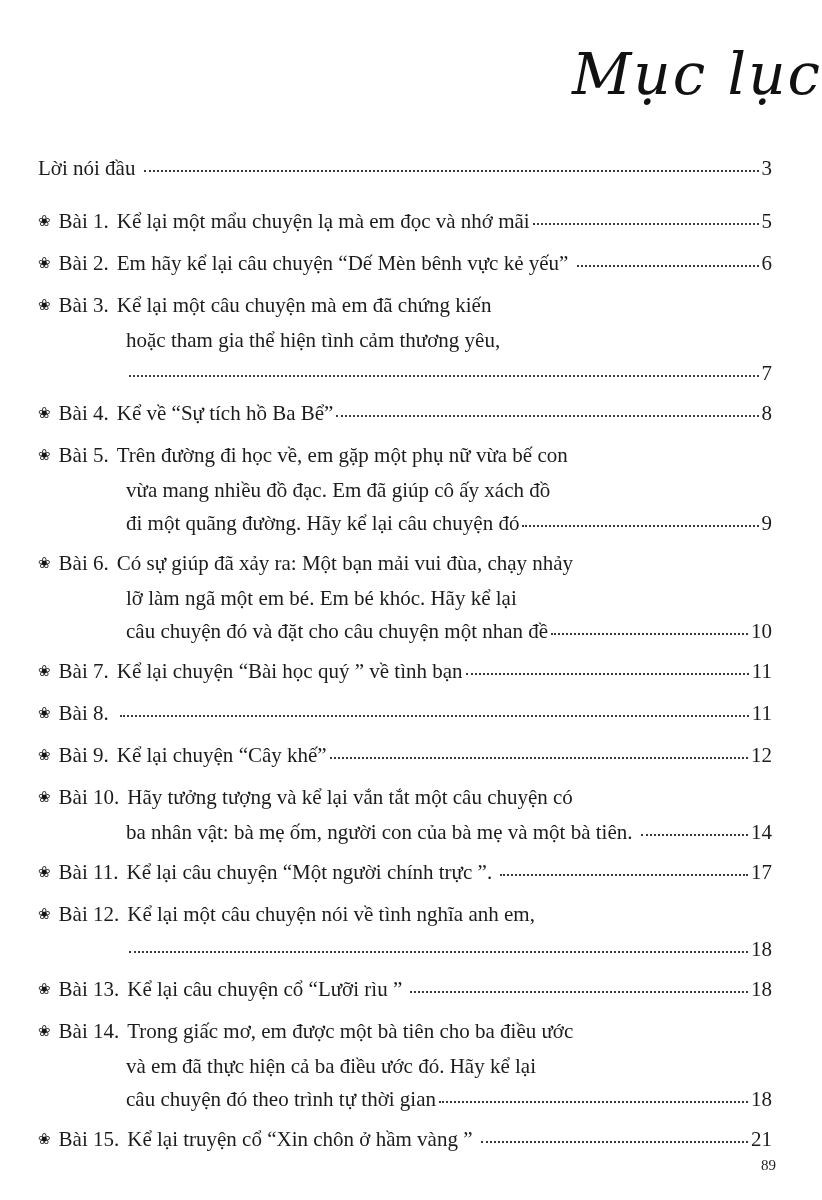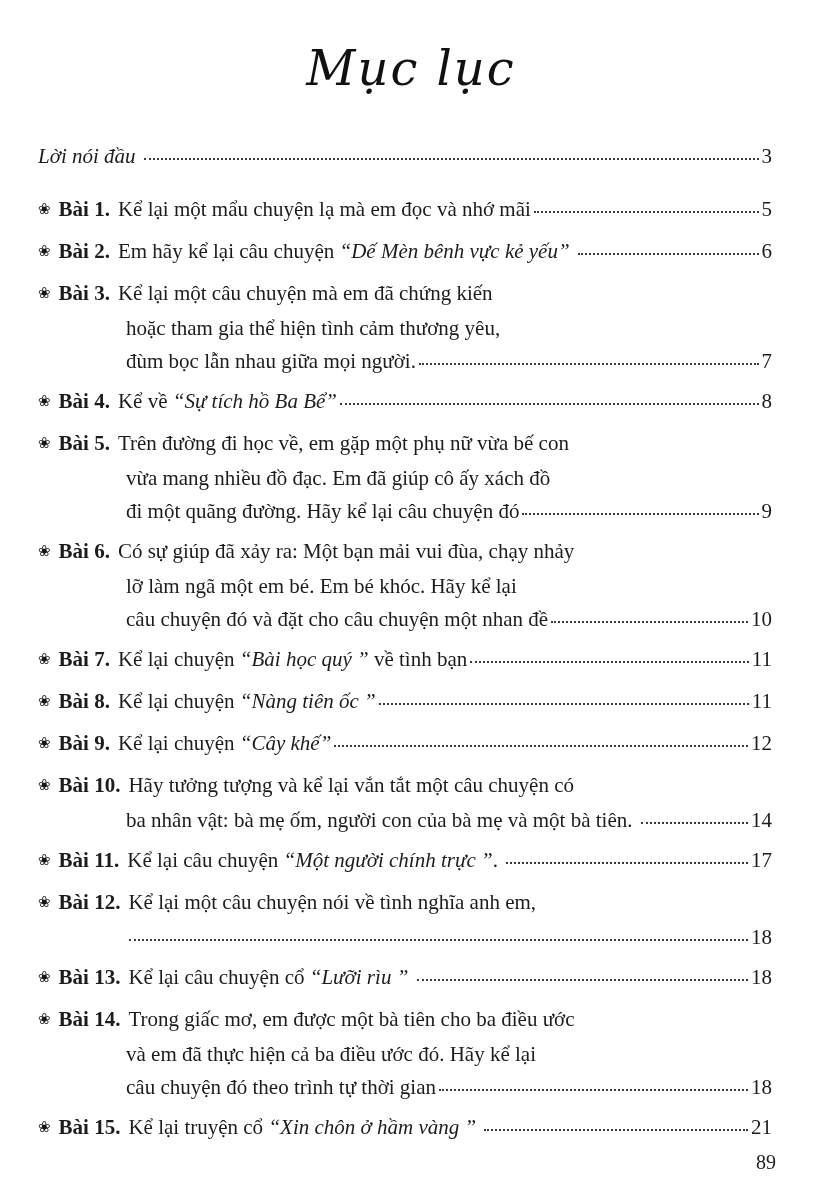--- a/index.html
+++ b/index.html
@@ -12,25 +12,25 @@
     width: 822px;
     height: 1200px;
     margin: 0 auto;
     background: #ffffff;
     box-sizing: border-box;
     overflow: hidden;
     font-family: "Liberation Serif", serif;
     color: #1c1c1c;
   }
   .title {
-    text-align: center;
+    text-align: right;
     font-family: "DejaVu Serif", serif;
     font-style: italic;
     font-weight: normal;
-    font-size: 48px;
+    font-size: 58px;
     letter-spacing: 2px;
     margin: 40px 0 44px 0;
     color: #111;
   }
   .toc {
     padding: 0 50px 0 38px;
     font-size: 21px;
   }
   .entry {
     margin: 0 0 7px 0;
@@ -51,44 +51,43 @@
     flex: none;
     font-family: "DejaVu Sans", sans-serif;
     font-size: 15px;
     margin-right: 8px;
     color: #151515;
     position: relative;
     top: -2px;
   }
   .bai {
     flex: none;
-    font-weight: bold;
+    font-weight: normal;
     margin-right: 8px;
   }
   .txt {
     flex: none;
   }
   .txt .it {
-    font-style: italic;
   }
   .leader {
     flex: 1 1 auto;
     min-width: 10px;
     margin: 0 3px;
     border-bottom: 2.5px dotted #3a3a3a;
     transform: translateY(-3px);
   }
   .pnum {
     flex: none;
   }
   .folio {
     position: absolute;
     right: 46px;
     bottom: 26px;
-    font-size: 20px;
+    font-size: 15px;
     color: #222;
   }
 </style>
 </head>
 <body>
 
 <div class="page">
   <h1 class="title">Mục lục</h1>
   <div class="toc" id="toc">
       <div class="entry intro">
@@ -96,40 +95,40 @@
       </div>
       <div class="entry">
         <div class="line"><span class="flower">❀</span><span class="bai">Bài 1.</span><span class="txt"><span>Kể lại một mẩu chuyện lạ mà em đọc và nhớ mãi</span></span><span class="leader"></span><span class="pnum">5</span></div>
       </div>
       <div class="entry">
         <div class="line"><span class="flower">❀</span><span class="bai">Bài 2.</span><span class="txt"><span>Em hãy kể lại câu chuyện </span><span class="it">“Dế Mèn bênh vực kẻ yếu”</span><span> </span></span><span class="leader"></span><span class="pnum">6</span></div>
       </div>
       <div class="entry">
         <div class="line"><span class="flower">❀</span><span class="bai">Bài 3.</span><span class="txt"><span>Kể lại một câu chuyện mà em đã chứng kiến</span></span></div>
         <div class="line cont"><span class="txt"><span>hoặc tham gia thể hiện tình cảm thương yêu,</span></span></div>
-        <div class="line cont"><span class="txt"><span>đùm bọc lẫn nhau giữa mọi người.</span></span><span class="leader"></span><span class="pnum">7</span></div>
+        <div class="line cont"><span class="leader"></span><span class="pnum">7</span></div>
       </div>
       <div class="entry">
         <div class="line"><span class="flower">❀</span><span class="bai">Bài 4.</span><span class="txt"><span>Kể về </span><span class="it">“Sự tích hồ Ba Bể”</span></span><span class="leader"></span><span class="pnum">8</span></div>
       </div>
       <div class="entry">
         <div class="line"><span class="flower">❀</span><span class="bai">Bài 5.</span><span class="txt"><span>Trên đường đi học về, em gặp một phụ nữ vừa bế con</span></span></div>
         <div class="line cont"><span class="txt"><span>vừa mang nhiều đồ đạc. Em đã giúp cô ấy xách đồ</span></span></div>
         <div class="line cont"><span class="txt"><span>đi một quãng đường. Hãy kể lại câu chuyện đó</span></span><span class="leader"></span><span class="pnum">9</span></div>
       </div>
       <div class="entry">
         <div class="line"><span class="flower">❀</span><span class="bai">Bài 6.</span><span class="txt"><span>Có sự giúp đã xảy ra: Một bạn mải vui đùa, chạy nhảy</span></span></div>
         <div class="line cont"><span class="txt"><span>lỡ làm ngã một em bé. Em bé khóc. Hãy kể lại</span></span></div>
         <div class="line cont"><span class="txt"><span>câu chuyện đó và đặt cho câu chuyện một nhan đề</span></span><span class="leader"></span><span class="pnum">10</span></div>
       </div>
       <div class="entry">
         <div class="line"><span class="flower">❀</span><span class="bai">Bài 7.</span><span class="txt"><span>Kể lại chuyện </span><span class="it">“Bài học quý ”</span><span> về tình bạn</span></span><span class="leader"></span><span class="pnum">11</span></div>
       </div>
       <div class="entry">
-        <div class="line"><span class="flower">❀</span><span class="bai">Bài 8.</span><span class="txt"><span>Kể lại chuyện </span><span class="it">“Nàng tiên ốc ”</span></span><span class="leader"></span><span class="pnum">11</span></div>
+        <div class="line"><span class="flower">❀</span><span class="bai">Bài 8.</span><span class="leader"></span><span class="pnum">11</span></div>
       </div>
       <div class="entry">
         <div class="line"><span class="flower">❀</span><span class="bai">Bài 9.</span><span class="txt"><span>Kể lại chuyện </span><span class="it">“Cây khế”</span></span><span class="leader"></span><span class="pnum">12</span></div>
       </div>
       <div class="entry">
         <div class="line"><span class="flower">❀</span><span class="bai">Bài 10.</span><span class="txt"><span>Hãy tưởng tượng và kể lại vắn tắt một câu chuyện có</span></span></div>
         <div class="line cont"><span class="txt"><span>ba nhân vật: bà mẹ ốm, người con của bà mẹ và một bà tiên. </span></span><span class="leader"></span><span class="pnum">14</span></div>
       </div>
       <div class="entry">
         <div class="line"><span class="flower">❀</span><span class="bai">Bài 11.</span><span class="txt"><span>Kể lại câu chuyện </span><span class="it">“Một người chính trực ”</span><span>. </span></span><span class="leader"></span><span class="pnum">17</span></div>

